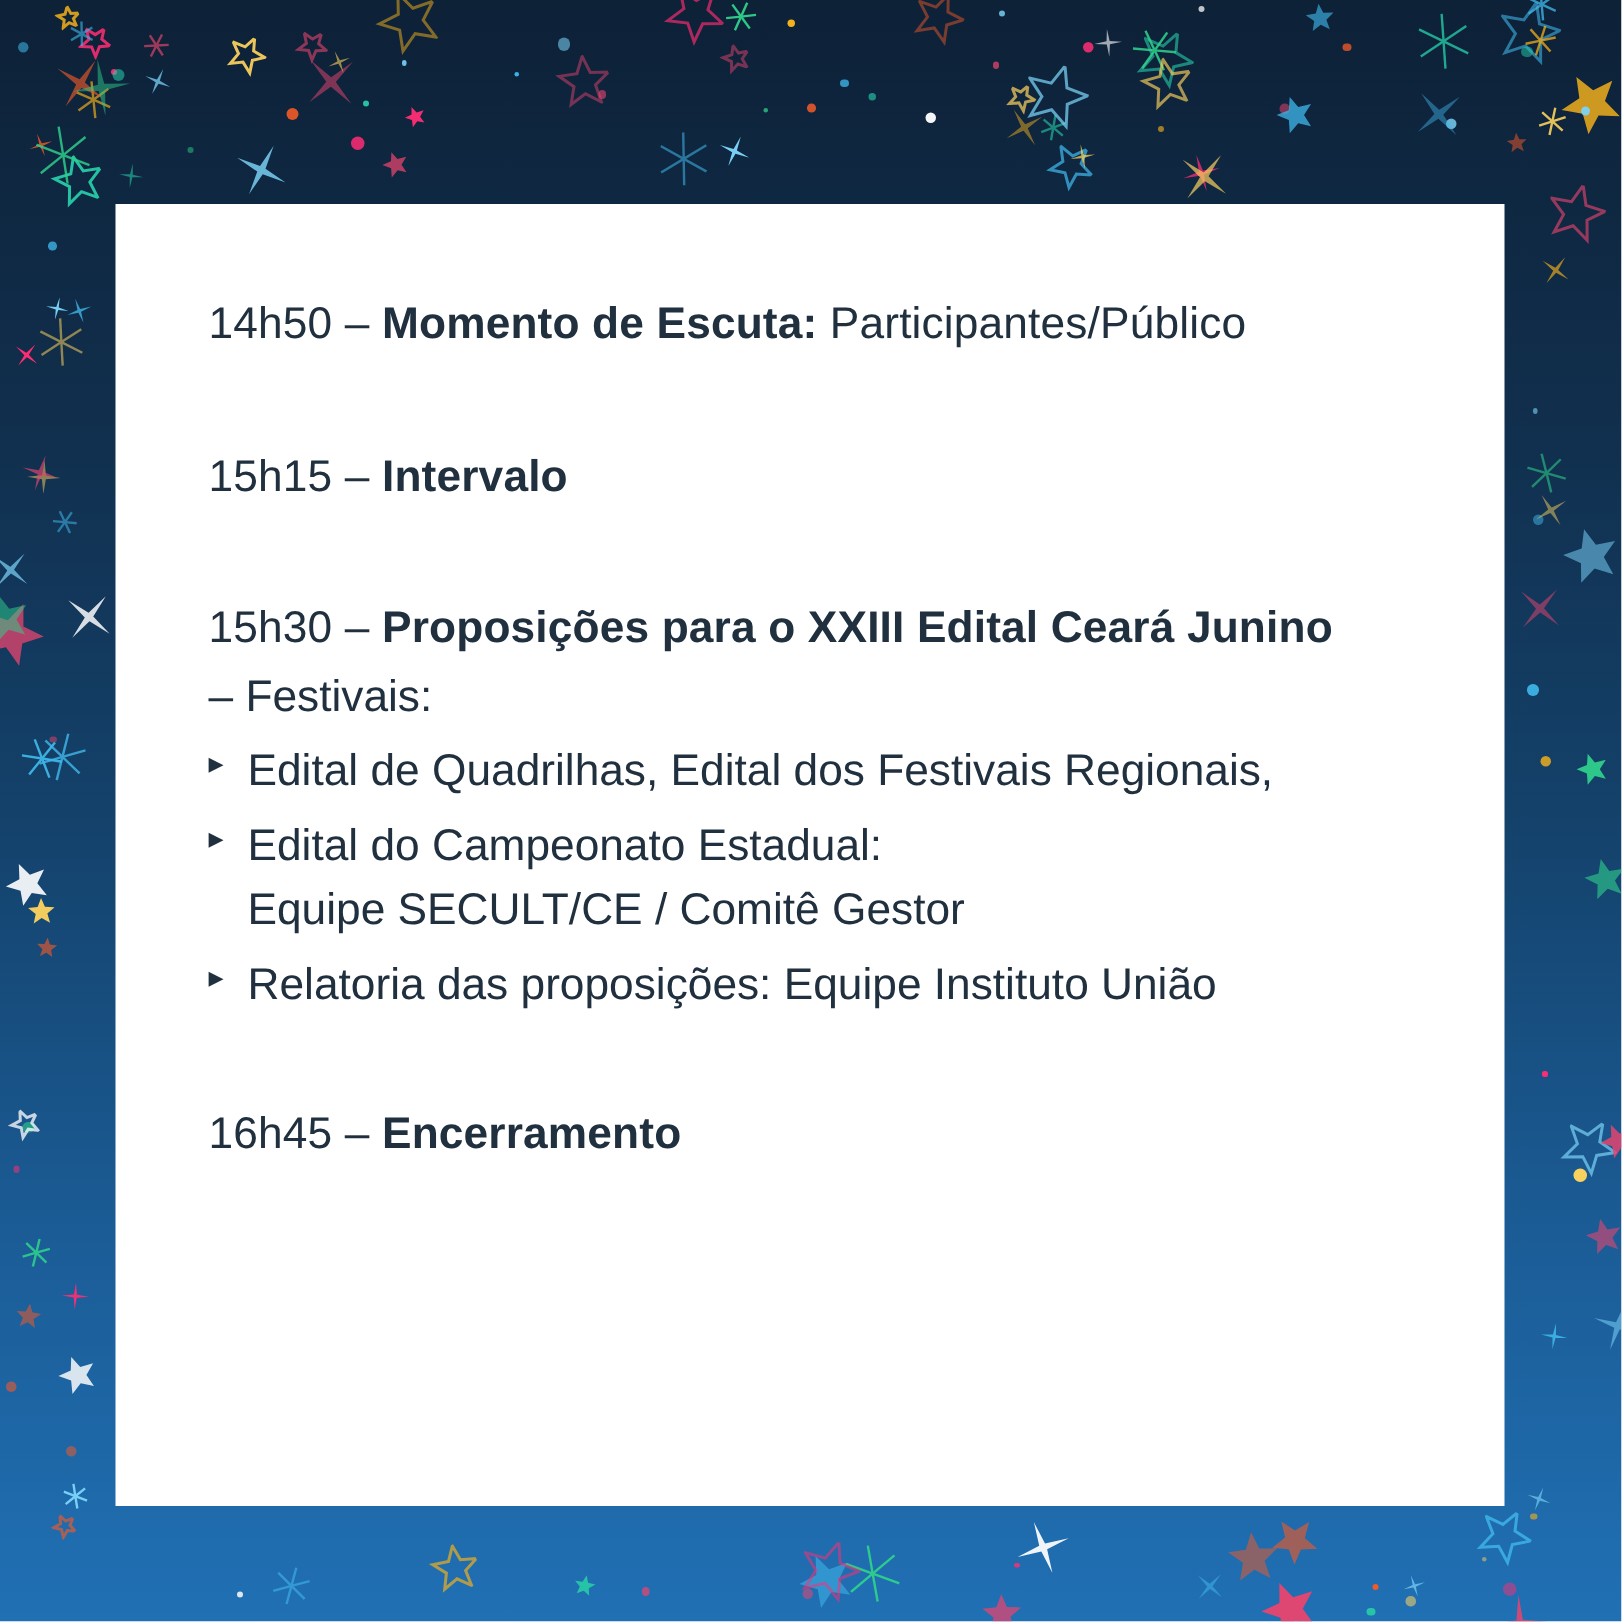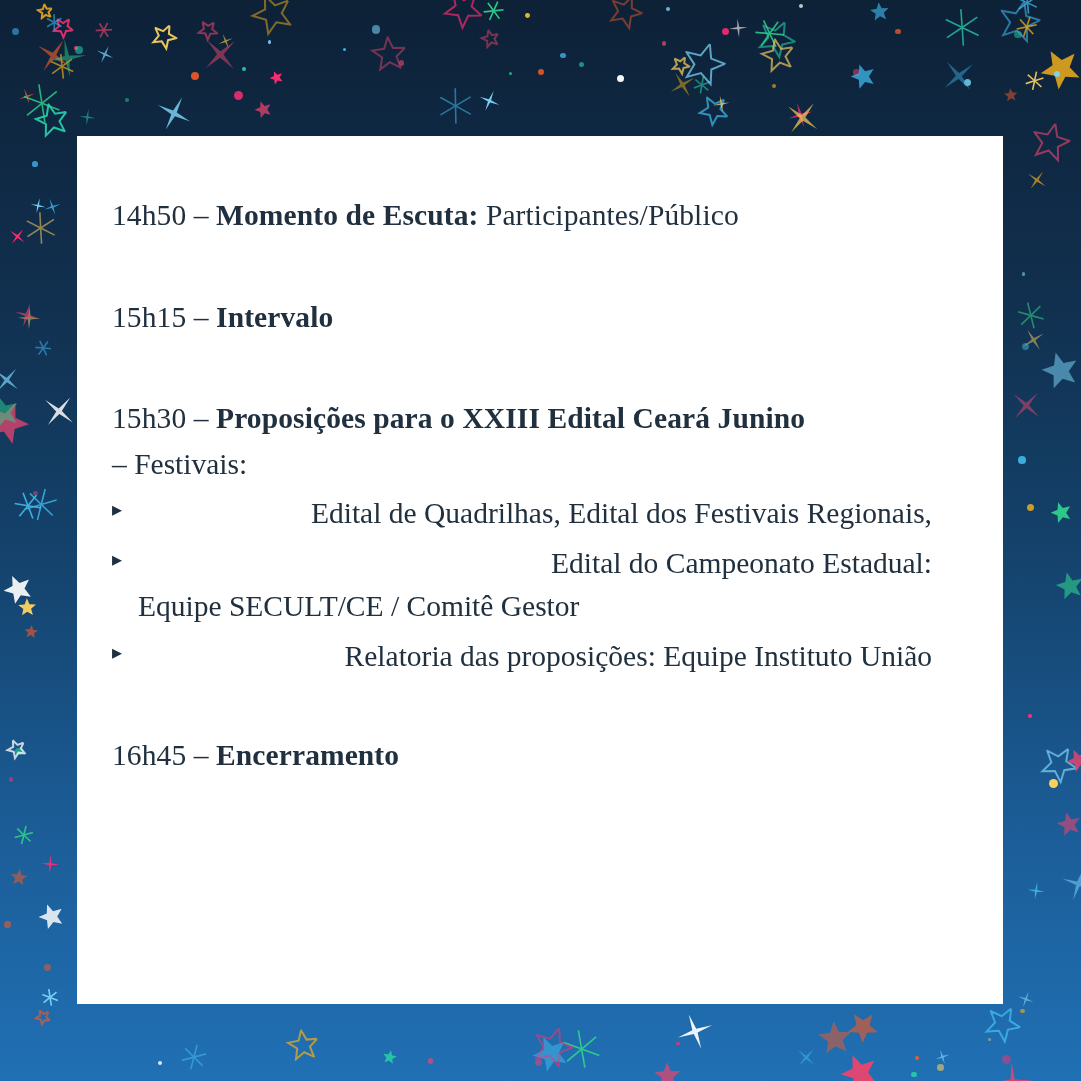--- a/index.html
+++ b/index.html
@@ -68,25 +68,24 @@
     color: #16283c;
     text-transform: uppercase;
     transform: scaleY(1.22) scaleX(0.97);
     line-height: 1;
     white-space: nowrap;
   }
 
   
   .content {
     position: absolute;
-    left: 112px;
+    left: 139px;
     top: 196px;
     width: 820px;
     color: #20303f;
-    font-family: Liberation Serif, serif;
   }
 
   .entry {
     font-size: 29.5px;
     line-height: 1.34;
     color: #20303f;
     letter-spacing: 0.1px;
   }
   .entry .time {
     font-weight: 400;
@@ -121,21 +120,20 @@
   }
   .bullet-mark {
     flex: 0 0 auto;
     width: 26px;
     font-size: 20px;
     line-height: 1.55;
     color: #20303f;
   }
   .bullet-text {
     flex: 1 1 auto;
-    text-align: right;
   }
   .bullet-sub {
     margin-left: 26px;
     font-size: 29.5px;
     line-height: 1.34;
     font-weight: 400;
     margin-top: 4px;
   }
 </style>
 </head>

